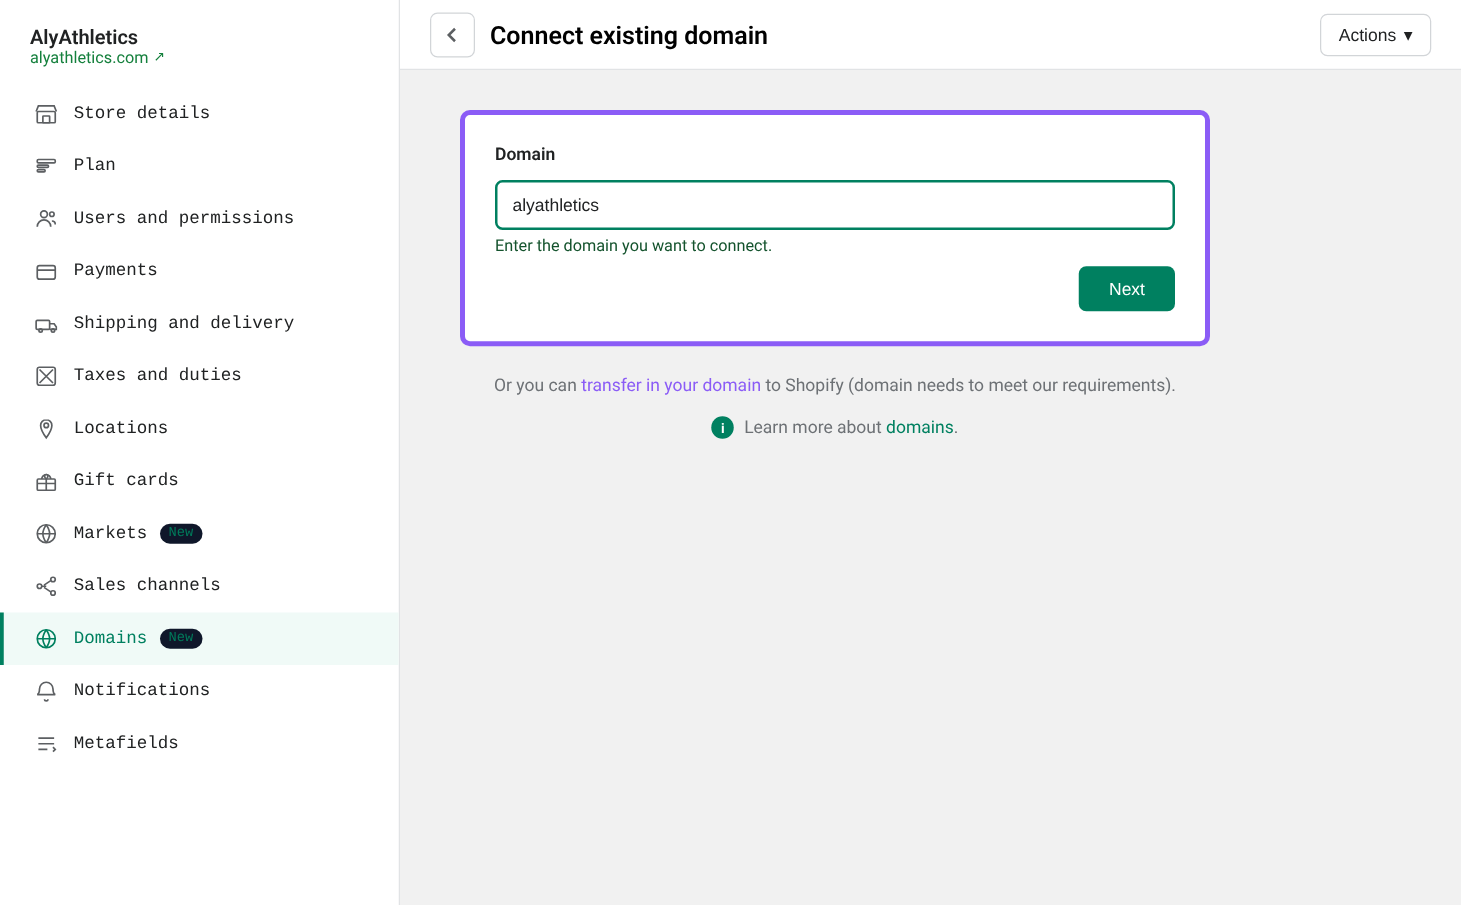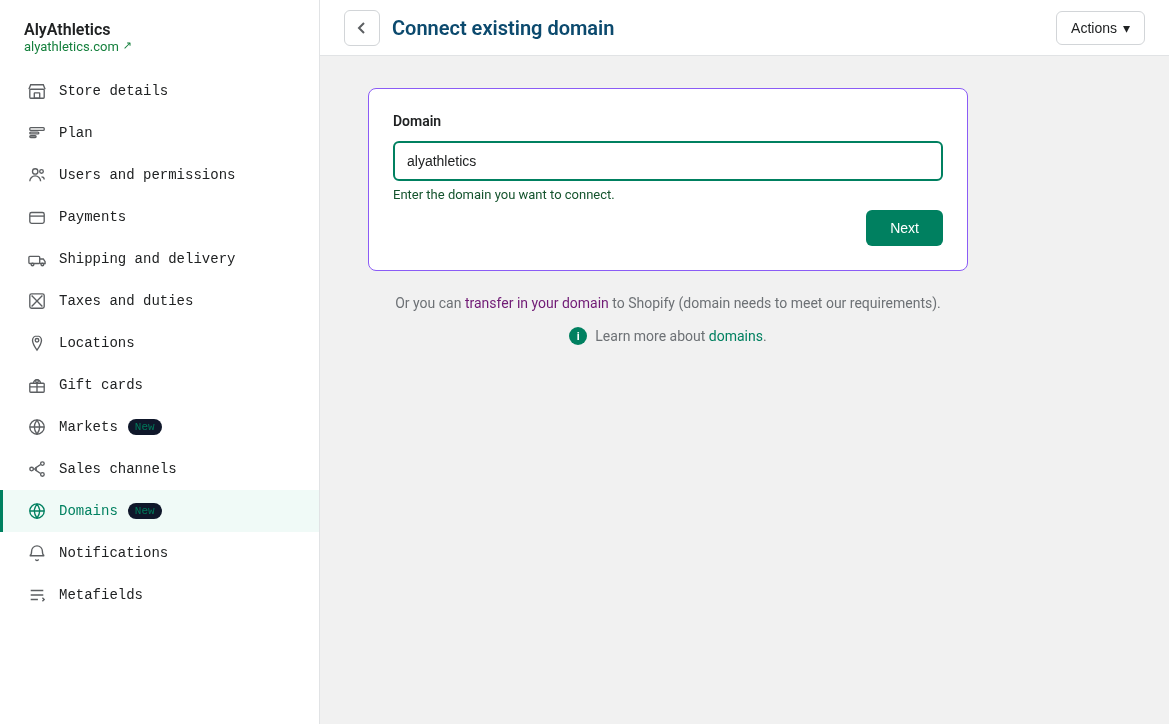--- a/index.html
+++ b/index.html
@@ -115,21 +115,21 @@
       background: #fff;
       display: flex;
       align-items: center;
       justify-content: center;
       cursor: pointer;
       color: #5c5f62;
     }
     .page-title {
       font-size: 20px;
       font-weight: 600;
-      color: #0c4a6e;
+      color: #000000;
     }
     .actions-button {
       display: flex;
       align-items: center;
       gap: 6px;
       padding: 8px 14px;
       border: 1px solid #d2d5d8;
       border-radius: 6px;
       background: #fff;
       font-size: 14px;
@@ -140,21 +140,21 @@
 
     .content-area {
       flex: 1;
       padding: 32px 48px;
       overflow-y: auto;
     }
 
     
     .domain-card {
       background: #fff;
-      border: 1px solid #8b5cf6;
+      border: 4px solid #8b5cf6;
       border-radius: 8px;
       padding: 24px;
       max-width: 600px;
       margin-bottom: 24px;
     }
     .domain-card-title {
       font-size: 14px;
       font-weight: 600;
       color: #202223;
       margin-bottom: 12px;
@@ -188,21 +188,21 @@
     }
 
     .transfer-text {
       font-size: 14px;
       color: #6d7175;
       text-align: center;
       max-width: 600px;
       margin-bottom: 16px;
     }
     .transfer-text a {
-      color: #701a75;
+      color: #8b5cf6;
       text-decoration: none;
     }
 
     .learn-more {
       display: flex;
       align-items: center;
       justify-content: center;
       gap: 8px;
       font-size: 14px;
       color: #6d7175;

